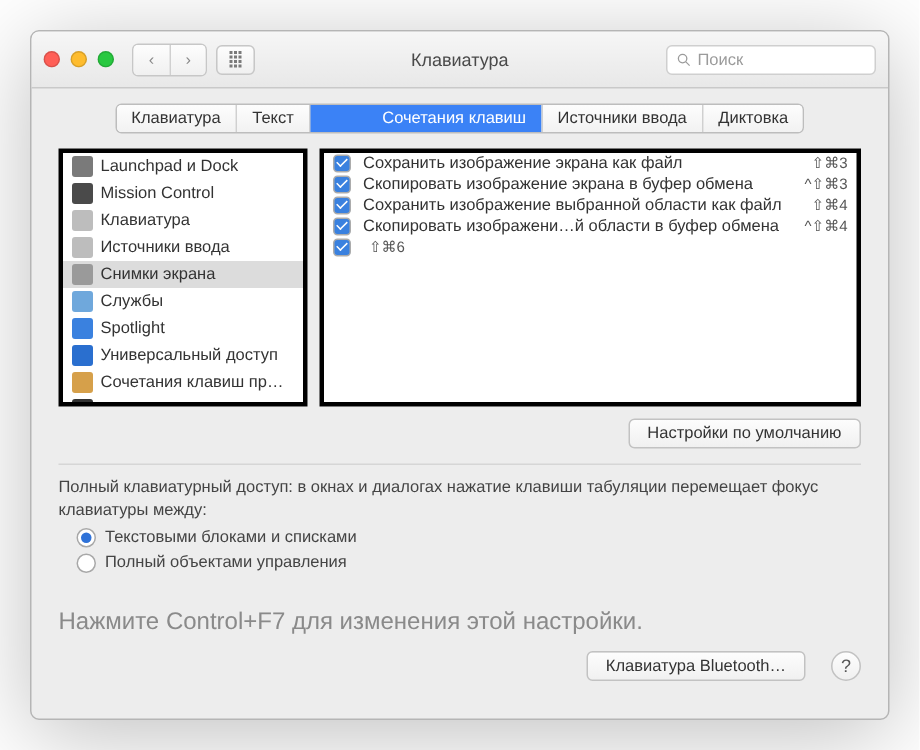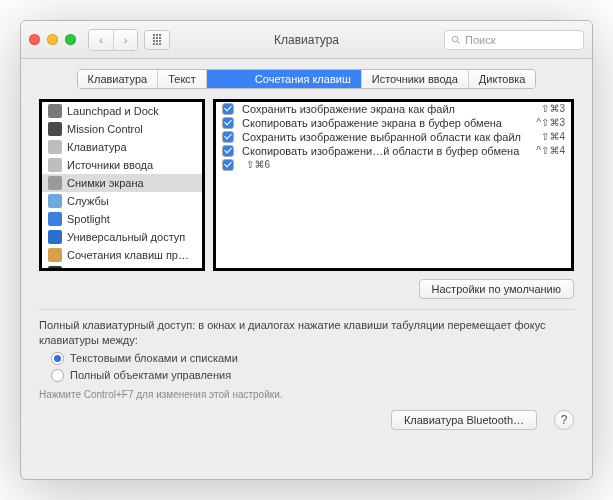--- a/index.html
+++ b/index.html
@@ -162,21 +162,21 @@
 .sep { border: none; border-top: 1px solid #d6d6d6; margin: 10px 0 8px; }
 .kbaccess { font-size: 11px; color: #444; line-height: 1.4; }
 .radio-row { display: flex; align-items: center; gap: 6px; margin: 2px 0 2px 12px; }
 .radio {
   width: 13px; height: 13px; border-radius: 50%;
   border: 1px solid #a8a8a8; background: #fff;
   display: flex; align-items: center; justify-content: center;
   flex-shrink: 0;
 }
 .radio.on::after { content: ""; width: 7px; height: 7px; border-radius: 50%; background: #2f72d8; }
-.hint { font-size: 10px; color: #8a8a8a; margin-top: 4px; }
+.hint { font-size: 16px; color: #8a8a8a; margin-top: 20px; }
 .bottom-row {
   display: flex; justify-content: flex-end; align-items: center;
   gap: 17px; padding: 0 18px 10px;
 }
 .help {
   width: 20px; height: 20px; border-radius: 50%;
   border: 1px solid #c2c2c2;
   background: linear-gradient(#fdfdfd,#f0f0f0);
   color: #555; font-size: 12px; text-align: center; line-height: 18px;
 }

